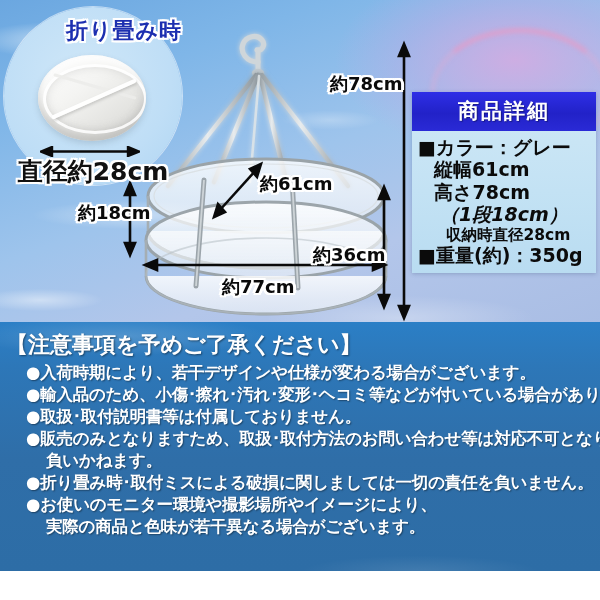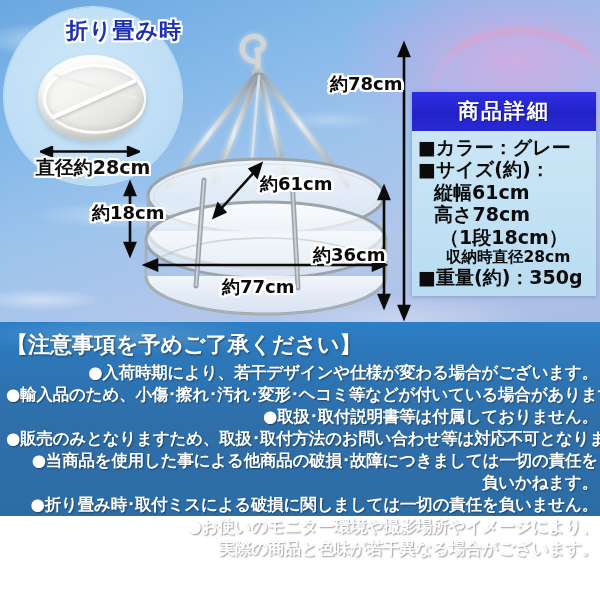--- a/index.html
+++ b/index.html
@@ -115,21 +115,21 @@
   .inset-arrow {
     position: absolute;
     left: 40px; top: 146px;
     width: 100px; height: 11px;
   }
   .inset-dim {
     position: absolute;
     left: 4px; top: 155px;
     width: 178px;
     text-align: center;
-    font-size: 19px;
+    font-size: 25px;
     font-weight: bold;
     color: #111111;
     text-shadow:
       -2px 0 #fff, 2px 0 #fff, 0 -2px #fff, 0 2px #fff,
       -2px -2px #fff, 2px -2px #fff, -2px 2px #fff, 2px 2px #fff;
     white-space: nowrap;
   }
 
   
   .product { position: absolute; left: 0; top: 0; width: 600px; height: 330px; }
@@ -140,21 +140,21 @@
     font-size: 18px;
     font-weight: bold;
     color: #0a0a0a;
     white-space: nowrap;
     text-shadow:
       -2px 0 #fff, 2px 0 #fff, 0 -2px #fff, 0 2px #fff,
       -2px -2px #fff, 2px -2px #fff, -2px 2px #fff, 2px 2px #fff,
       -3px 0 #fff, 3px 0 #fff;
   }
   .dim-78 { left: 330px; top: 72px; }
-  .dim-18 { left: 92px;  top: 201px; }
+  .dim-18 { left: 78px;  top: 201px; }
   .dim-61 { left: 260px; top: 172px; }
   .dim-36 { left: 313px; top: 243px; text-align: center; }
   .dim-77 { left: 222px; top: 275px; }
 
   
   .detail-panel {
     position: absolute;
     left: 412px; top: 92px;
     width: 184px;
     background: linear-gradient(180deg, #cfe8f6 0%, #c3e2f4 55%, #b9dcf1 100%);
@@ -176,30 +176,29 @@
     padding: 5px 4px 7px 6px;
   }
   .detail-line {
     font-size: 19px;
     font-weight: bold;
     color: #0b0b0b;
     line-height: 1.18;
     white-space: nowrap;
   }
   .detail-line.indent1 { padding-left: 16px; }
-  .detail-line.indent2 { padding-left: 22px; }
+  .detail-line.indent2 { padding-left: 22px; font-style: italic; }
   .detail-line.indent3 { padding-left: 28px; font-size: 15.5px; }
 
   
   .notices {
     position: absolute;
     left: 0; top: 322px;
-    width: 600px; height: 194px;
+    width: 600px; height: 249px;
     background: linear-gradient(180deg, #2b7fc6 0%, #2d77b8 18%, #2f6ea8 55%, #2d6da6 100%);
-    text-align: right;
   }
   .notices-cloudfx {
     position: absolute; left: 0; top: 0; width: 600px; height: 278px;
     background:
       radial-gradient(ellipse 200px 26px at 120px 14px, rgba(255,255,255,0.18), rgba(255,255,255,0) 75%),
       radial-gradient(ellipse 160px 22px at 420px 250px, rgba(255,255,255,0.10), rgba(255,255,255,0) 75%);
   }
   .notice-title {
     position: absolute;
     left: 6px; top: 8px;
@@ -216,20 +215,21 @@
     width: 592px;
   }
   .notice-item {
     font-size: 16.5px;
     font-weight: bold;
     color: #ffffff;
     line-height: 1.33;
     letter-spacing: -0.2px;
     text-shadow: 1px 1px 1.5px rgba(0,0,0,0.40);
     white-space: nowrap;
+    margin-left: 20px;
   }
   .notice-item.cont { padding-left: 20px; }
 </style>
 </head>
 <body>
 
 <div id="page">
 
   <div class="sky"></div>
   <div class="sky-clouds"></div>
@@ -348,38 +348,36 @@
     </g>
   </svg>
   <div class="inset-dim">直径約28cm</div>
 
   <div class="detail-panel">
     <div class="detail-header">
       <span class="detail-header-text">商品詳細</span>
     </div>
     <div class="detail-body">
         <div class="detail-line">■カラー：グレー</div>
-        <div class="detail-line">■サイズ(約)：</div>
         <div class="detail-line indent1">縦幅61cm</div>
         <div class="detail-line indent1">高さ78cm</div>
         <div class="detail-line indent2">（1段18cm）</div>
         <div class="detail-line indent3">収納時直径28cm</div>
         <div class="detail-line">■重量(約)：350g</div>
       </div>
   </div>
 
   <div class="notices">
     <div class="notices-cloudfx"></div>
     <div class="notice-title">【注意事項を予めご了承ください】</div>
     <div class="notice-list">
         <div class="notice-item">●入荷時期により、若干デザインや仕様が変わる場合がございます。</div>
         <div class="notice-item">●輸入品のため、小傷･擦れ･汚れ･変形･ヘコミ等などが付いている場合があります。</div>
         <div class="notice-item">●取扱･取付説明書等は付属しておりません。</div>
         <div class="notice-item">●販売のみとなりますため、取扱･取付方法のお問い合わせ等は対応不可となります。</div>
-        <div class="notice-item">●当商品を使用した事による他商品の破損･故障につきましては一切の責任を</div>
         <div class="notice-item cont">負いかねます。</div>
         <div class="notice-item">●折り畳み時･取付ミスによる破損に関しましては一切の責任を負いません。</div>
         <div class="notice-item">●お使いのモニター環境や撮影場所やイメージにより、</div>
         <div class="notice-item cont">実際の商品と色味が若干異なる場合がございます。</div>
       </div>
   </div>
 
 </div>
 
 </body></html>

